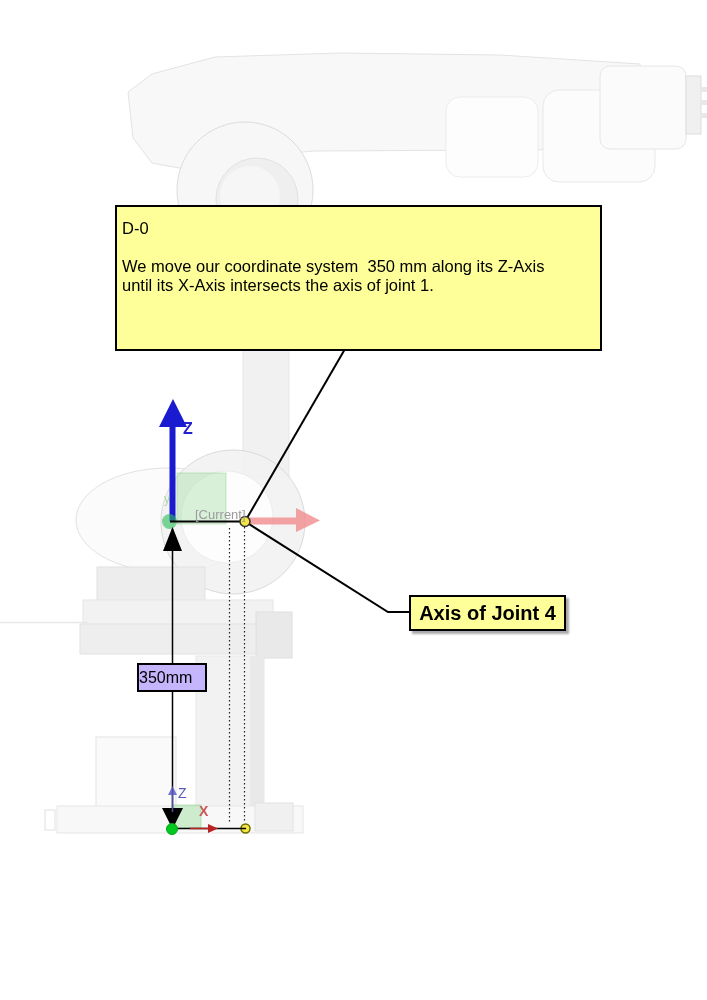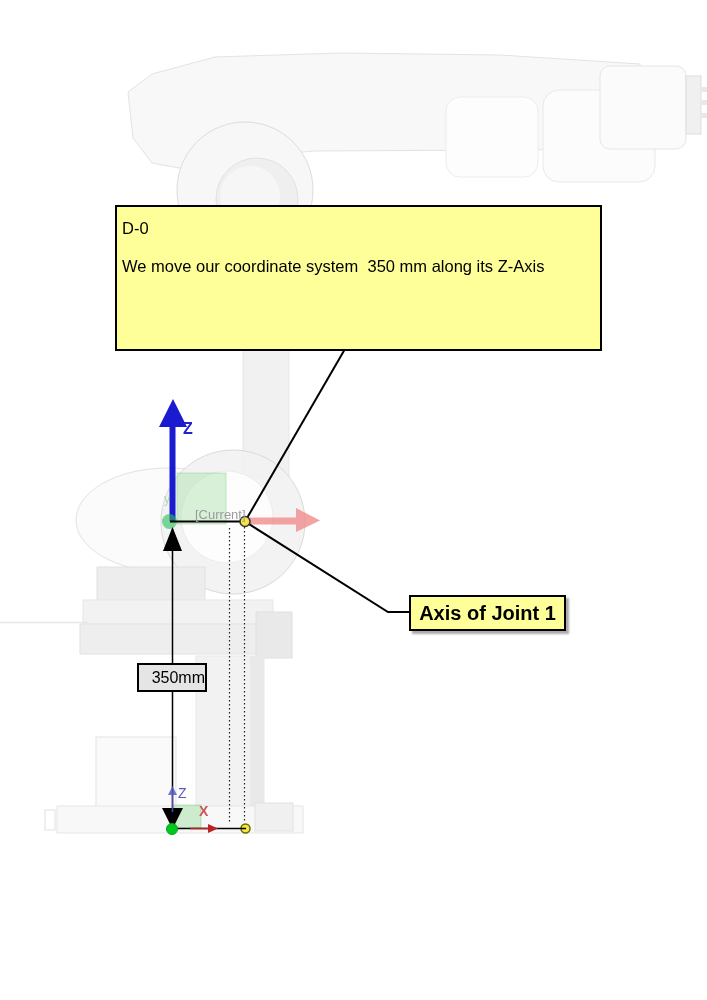--- a/index.html
+++ b/index.html
@@ -18,22 +18,22 @@
   
   .joint-label{
     position:absolute;left:409px;top:595px;width:153px;height:32px;
     background:#FFFF99;border:2px solid #000;
     font-size:20px;font-weight:bold;text-align:center;line-height:32px;
     box-shadow:3px 3px 2px #aaa;
   }
   
   .dim-label{
     position:absolute;left:137px;top:663px;width:66px;height:25px;
-    background:#e5e5e5;border:2px solid #000;
-    font-size:16px;text-align:right;line-height:25px;color:#000;
+    background:#c4b5fd;border:2px solid #000;
+    font-size:16px;text-align:left;line-height:25px;color:#000;
   }
   
   .lbl{position:absolute;background:transparent;}
   .z-top{left:183px;top:420px;font-size:16px;font-weight:600;color:#2222cc;}
   .current{left:195px;top:507px;font-size:13px;color:#9b9b9b;}
   .y-faint{left:164px;top:492px;font-size:12px;color:rgba(110,200,110,0.55);}
   .z-bottom{left:178px;top:785px;font-size:14px;color:#5a5ab8;}
   .x-bottom{left:199px;top:803px;font-size:14px;font-weight:bold;color:#cc5555;}
 </style>
 </head>
@@ -114,24 +114,25 @@
       <line x1="190" y1="828.5" x2="208" y2="828.5" stroke="#bb2222" stroke-width="1.5"></line>
       <polygon points="208,824 208,833 218,828.5" fill="#bb2222"></polygon>
       <circle cx="172" cy="829" r="5.5" fill="#00c81e" stroke="#00a818"></circle>
     </g>
   </svg>
 
   <div class="callout">
     <div class="callout-line">D-0</div>
     <div class="callout-line"></div>
     <div class="callout-line">We move our coordinate system  350 mm along its Z-Axis</div>
+    <div class="callout-line">until its X-Axis intersects the axis of joint 1.</div>
     <div class="callout-line"></div>
   </div>
 
-  <div class="joint-label">Axis of Joint 1</div>
+  <div class="joint-label">Axis of Joint 4</div>
 
   <div class="dim-label">350mm</div>
 
   <div class="lbl z-top">Z</div>
   <div class="lbl y-faint">y</div>
   <div class="lbl current">[Current]</div>
   <div class="lbl z-bottom">Z</div>
   <div class="lbl x-bottom">X</div>
 
 </div>

